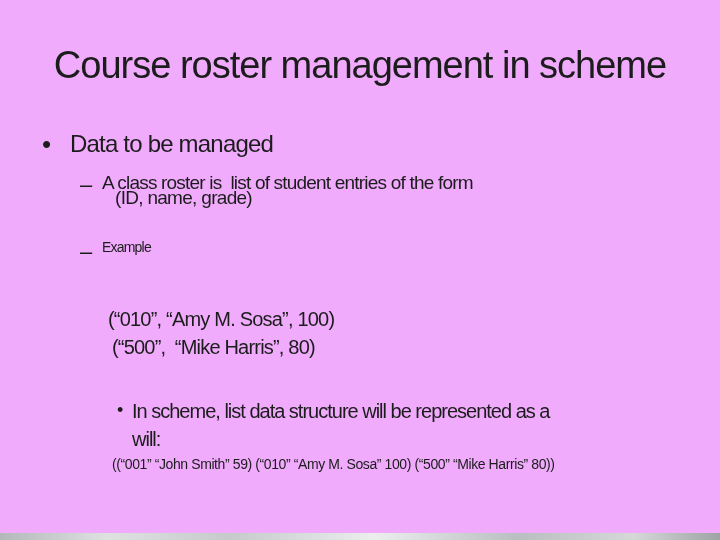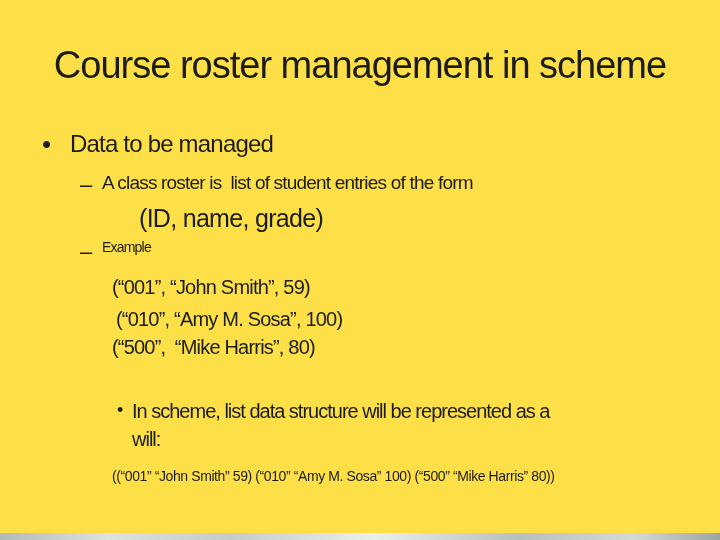--- a/index.html
+++ b/index.html
@@ -6,47 +6,47 @@
   body {
     width: 720px; height: 540px;
     background: #ffffff;
     font-family: "Liberation Sans", sans-serif;
     color: #1c1c1c;
     overflow: hidden;
   }
   .slide {
     position: relative;
     width: 720px; height: 540px;
-    background: #fde047;
+    background: #f0abfc;
   }
   .line {
     position: absolute;
     white-space: pre;
     line-height: 1.15;
   }
   .title {
     left: 0; right: 0; top: 44px;
     text-align: center;
     font-size: 38px;
     letter-spacing: -1px;
   }
   .l1-marker  { left: 42px;  top: 130px; font-size: 26px; }
   .l1-text    { left: 70px;  top: 130px; font-size: 24px; letter-spacing: -0.8px; }
   .l2a-marker { left: 80px;  top: 172px; font-size: 22px; }
   .l2a-text   { left: 102px; top: 172px; font-size: 19px; letter-spacing: -0.8px; }
-  .l3a-text   { left: 115px; top: 204px; font-size: 25px; letter-spacing: -0.7px; margin-left: 24px; }
+  .l3a-text   { left: 115px; top: 187px; font-size: 19px; letter-spacing: -0.7px; }
   .l2b-marker { left: 80px;  top: 239px; font-size: 22px; }
   .l2b-text   { left: 102px; top: 239px; font-size: 14px; letter-spacing: -0.8px; }
   .ex-1       { left: 112px; top: 276px; font-size: 20px; letter-spacing: -0.8px; }
-  .ex-2       { left: 116px; top: 308px; font-size: 20px; letter-spacing: -0.8px; }
+  .ex-2       { left: 108px; top: 308px; font-size: 20px; letter-spacing: -0.8px; }
   .ex-3       { left: 112px; top: 336px; font-size: 20px; letter-spacing: -0.8px; }
   .note-marker{ left: 117px; top: 400px; font-size: 18px; }
   .note-l1    { left: 132px; top: 400px; font-size: 20px; letter-spacing: -1px; }
   .note-l2    { left: 132px; top: 428px; font-size: 20px; letter-spacing: -1px; }
-  .scheme     { left: 112px; top: 468px; font-size: 14px; letter-spacing: -0.4px; }
+  .scheme     { left: 112px; top: 456px; font-size: 14px; letter-spacing: -0.4px; }
   .footer-bar {
     position: absolute;
     left: 0; right: 0; bottom: 0;
     height: 7px;
     background: linear-gradient(90deg,
       #b3b8ba 0%, #dfe1e1 15%, #c6cacb 32%,
       #eceeee 52%, #b9bec0 72%, #d6d8d8 88%, #9ea3a5 100%);
   }
 </style>
 </head>
@@ -60,21 +60,20 @@
   <span class="line l1-text">Data to be managed</span>
 
   <span class="line l2a-marker">–</span>
   <span class="line l2a-text">A class roster is  list of student entries of the form</span>
 
   <span class="line l3a-text">(ID, name, grade)</span>
 
   <span class="line l2b-marker">–</span>
   <span class="line l2b-text">Example</span>
 
-  <span class="line ex-1">(“001”, “John Smith”, 59)</span>
   <span class="line ex-2">(“010”, “Amy M. Sosa”, 100)</span>
   <span class="line ex-3">(“500”,  “Mike Harris”, 80)</span>
 
   <span class="line note-marker">•</span>
   <span class="line note-l1">In scheme, list data structure will be represented as a</span>
   <span class="line note-l2">will:</span>
 
   <span class="line scheme">((“001” “John Smith” 59) (“010” “Amy M. Sosa” 100) (“500” “Mike Harris” 80))</span>
 
   <div class="footer-bar"></div>

